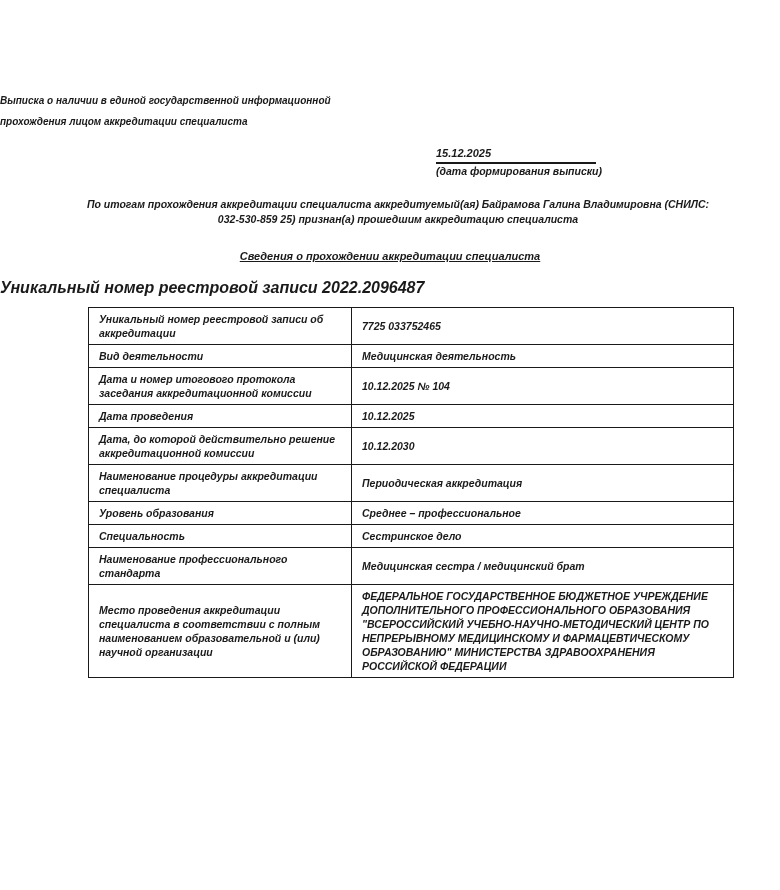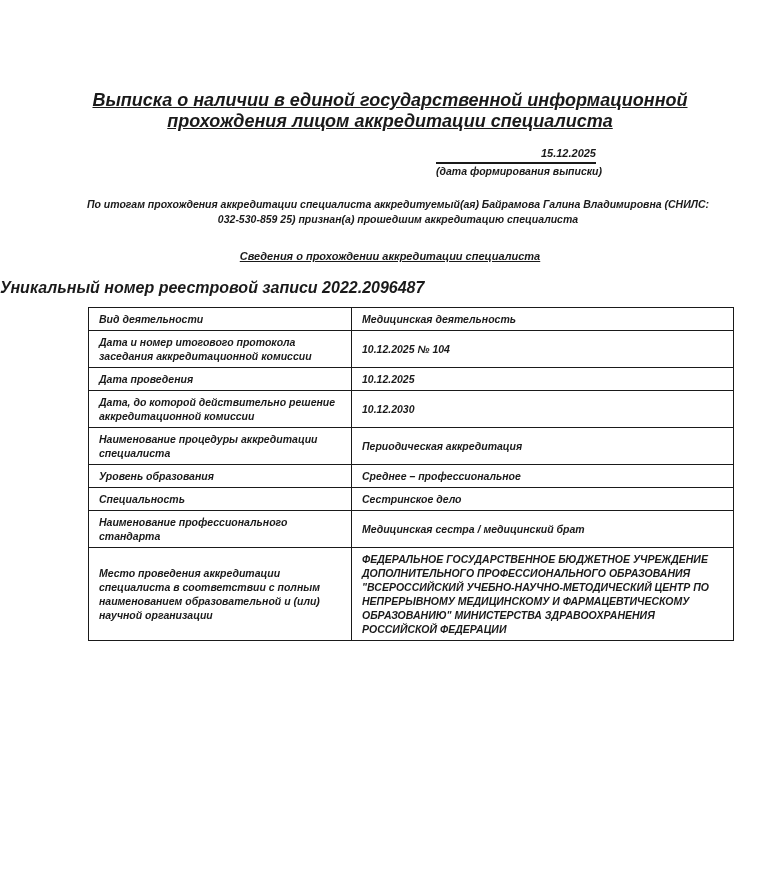--- a/index.html
+++ b/index.html
@@ -14,29 +14,27 @@
     background: #ffffff;
     font-family: "Liberation Sans", sans-serif;
     font-weight: bold;
     font-style: italic;
     color: #1a1a1a;
     overflow: hidden;
     box-sizing: border-box;
     padding-top: 90px;
   }
   .doc-title {
-    text-align: center;
-    font-size: 18px;
+    font-size: 10px;
     line-height: 21px;
-    text-decoration: underline;
   }
   .date-block {
     width: 160px;
     margin: 14px 184px 4px auto;
-    text-align: right;
+    text-align: left;
   }
   .date-line {
     display: block;
     font-size: 11px;
     line-height: 14px;
     padding-bottom: 2px;
     border-bottom: 2px solid #1a1a1a;
   }
   .date-caption {
     display: block;
@@ -102,20 +100,24 @@
     <div class="intro-line">032-530-859 25) признан(а) прошедшим аккредитацию специалиста</div>
   </div>
 
   <div class="section-heading">Сведения о прохождении аккредитации специалиста</div>
 
   <div class="record-heading">Уникальный номер реестровой записи 2022.2096487</div>
 
   <table class="acc-table">
     <tbody>
       <tr>
+        <td class="col-label">Уникальный номер реестровой записи об аккредитации</td>
+        <td class="col-value">7725 033752465</td>
+      </tr>
+      <tr>
         <td class="col-label">Вид деятельности</td>
         <td class="col-value">Медицинская деятельность</td>
       </tr>
       <tr>
         <td class="col-label">Дата и номер итогового протокола заседания аккредитационной комиссии</td>
         <td class="col-value">10.12.2025 № 104</td>
       </tr>
       <tr>
         <td class="col-label">Дата проведения</td>
         <td class="col-value">10.12.2025</td>

